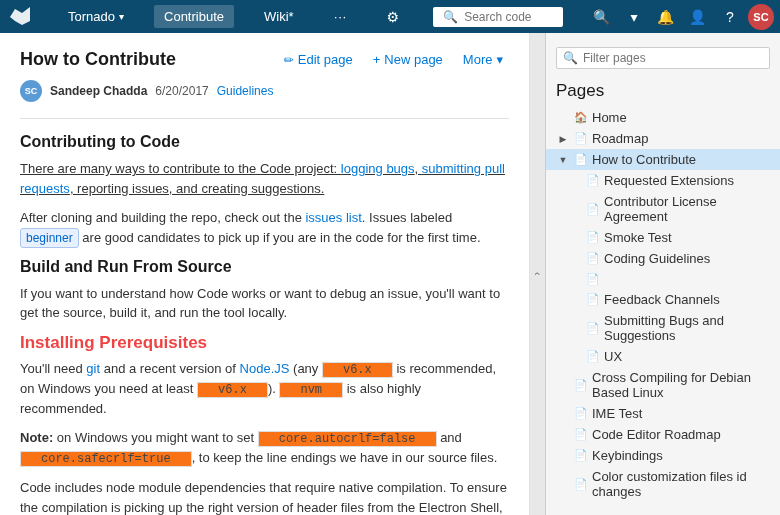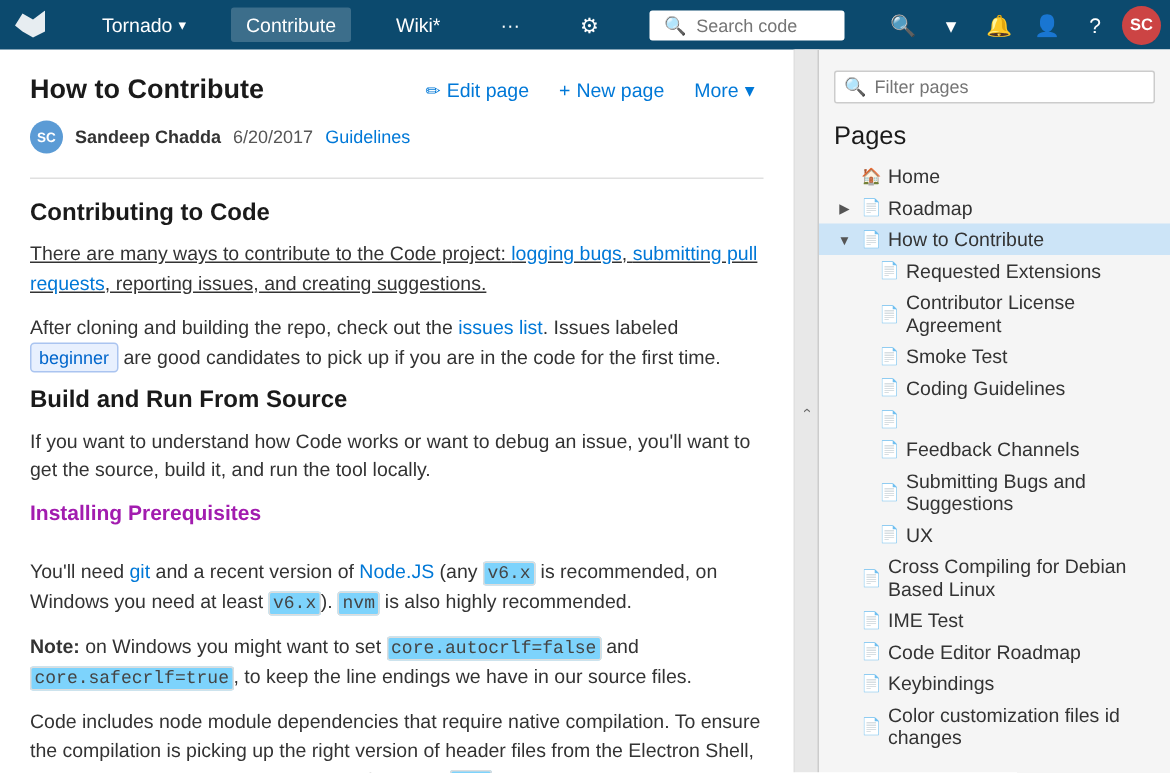--- a/index.html
+++ b/index.html
@@ -114,48 +114,48 @@
 
     .divider-h { height: 1px; background: #e0e0e0; margin-bottom: 14px; }
 
     h2.section-title {
       font-size: 16px;
       font-weight: 600;
       color: #1a1a1a;
       margin-bottom: 8px;
     }
     h3.subsection-title {
-      font-size: 14px;
+      font-size: 17px;
       font-weight: 600;
-      color: #a21caf;
-      margin-bottom: 22px;
+      color: #ef4444;
+      margin-bottom: 6px;
     }
     p.body-text {
       font-size: 13px;
       color: #333;
       line-height: 1.5;
       margin-bottom: 10px;
     }
     .link-text { color: #0078d7; cursor: pointer; }
     .highlight-box {
       display: inline-block;
       background: #e8f0fe;
       border: 1px solid #aac4f0;
       border-radius: 3px;
       padding: 0 5px;
       font-size: 12px;
       color: #0066cc;
     }
     .code-inline {
       font-family: 'Courier New', monospace;
       font-size: 12px;
-      background: #7dd3fc;
+      background: #f97316;
       border: 1px solid #ddd;
       border-radius: 2px;
-      padding: 0 2px;
+      padding: 0 20px;
       color: #444;
     }
     .orange-text { color: #d07000; text-decoration: underline; }
     .note-bold { font-weight: 600; }
 
     
     .content-area::-webkit-scrollbar { width: 8px; }
     .content-area::-webkit-scrollbar-track { background: #f5f5f5; }
     .content-area::-webkit-scrollbar-thumb { background: #bbb; border-radius: 4px; }
 

